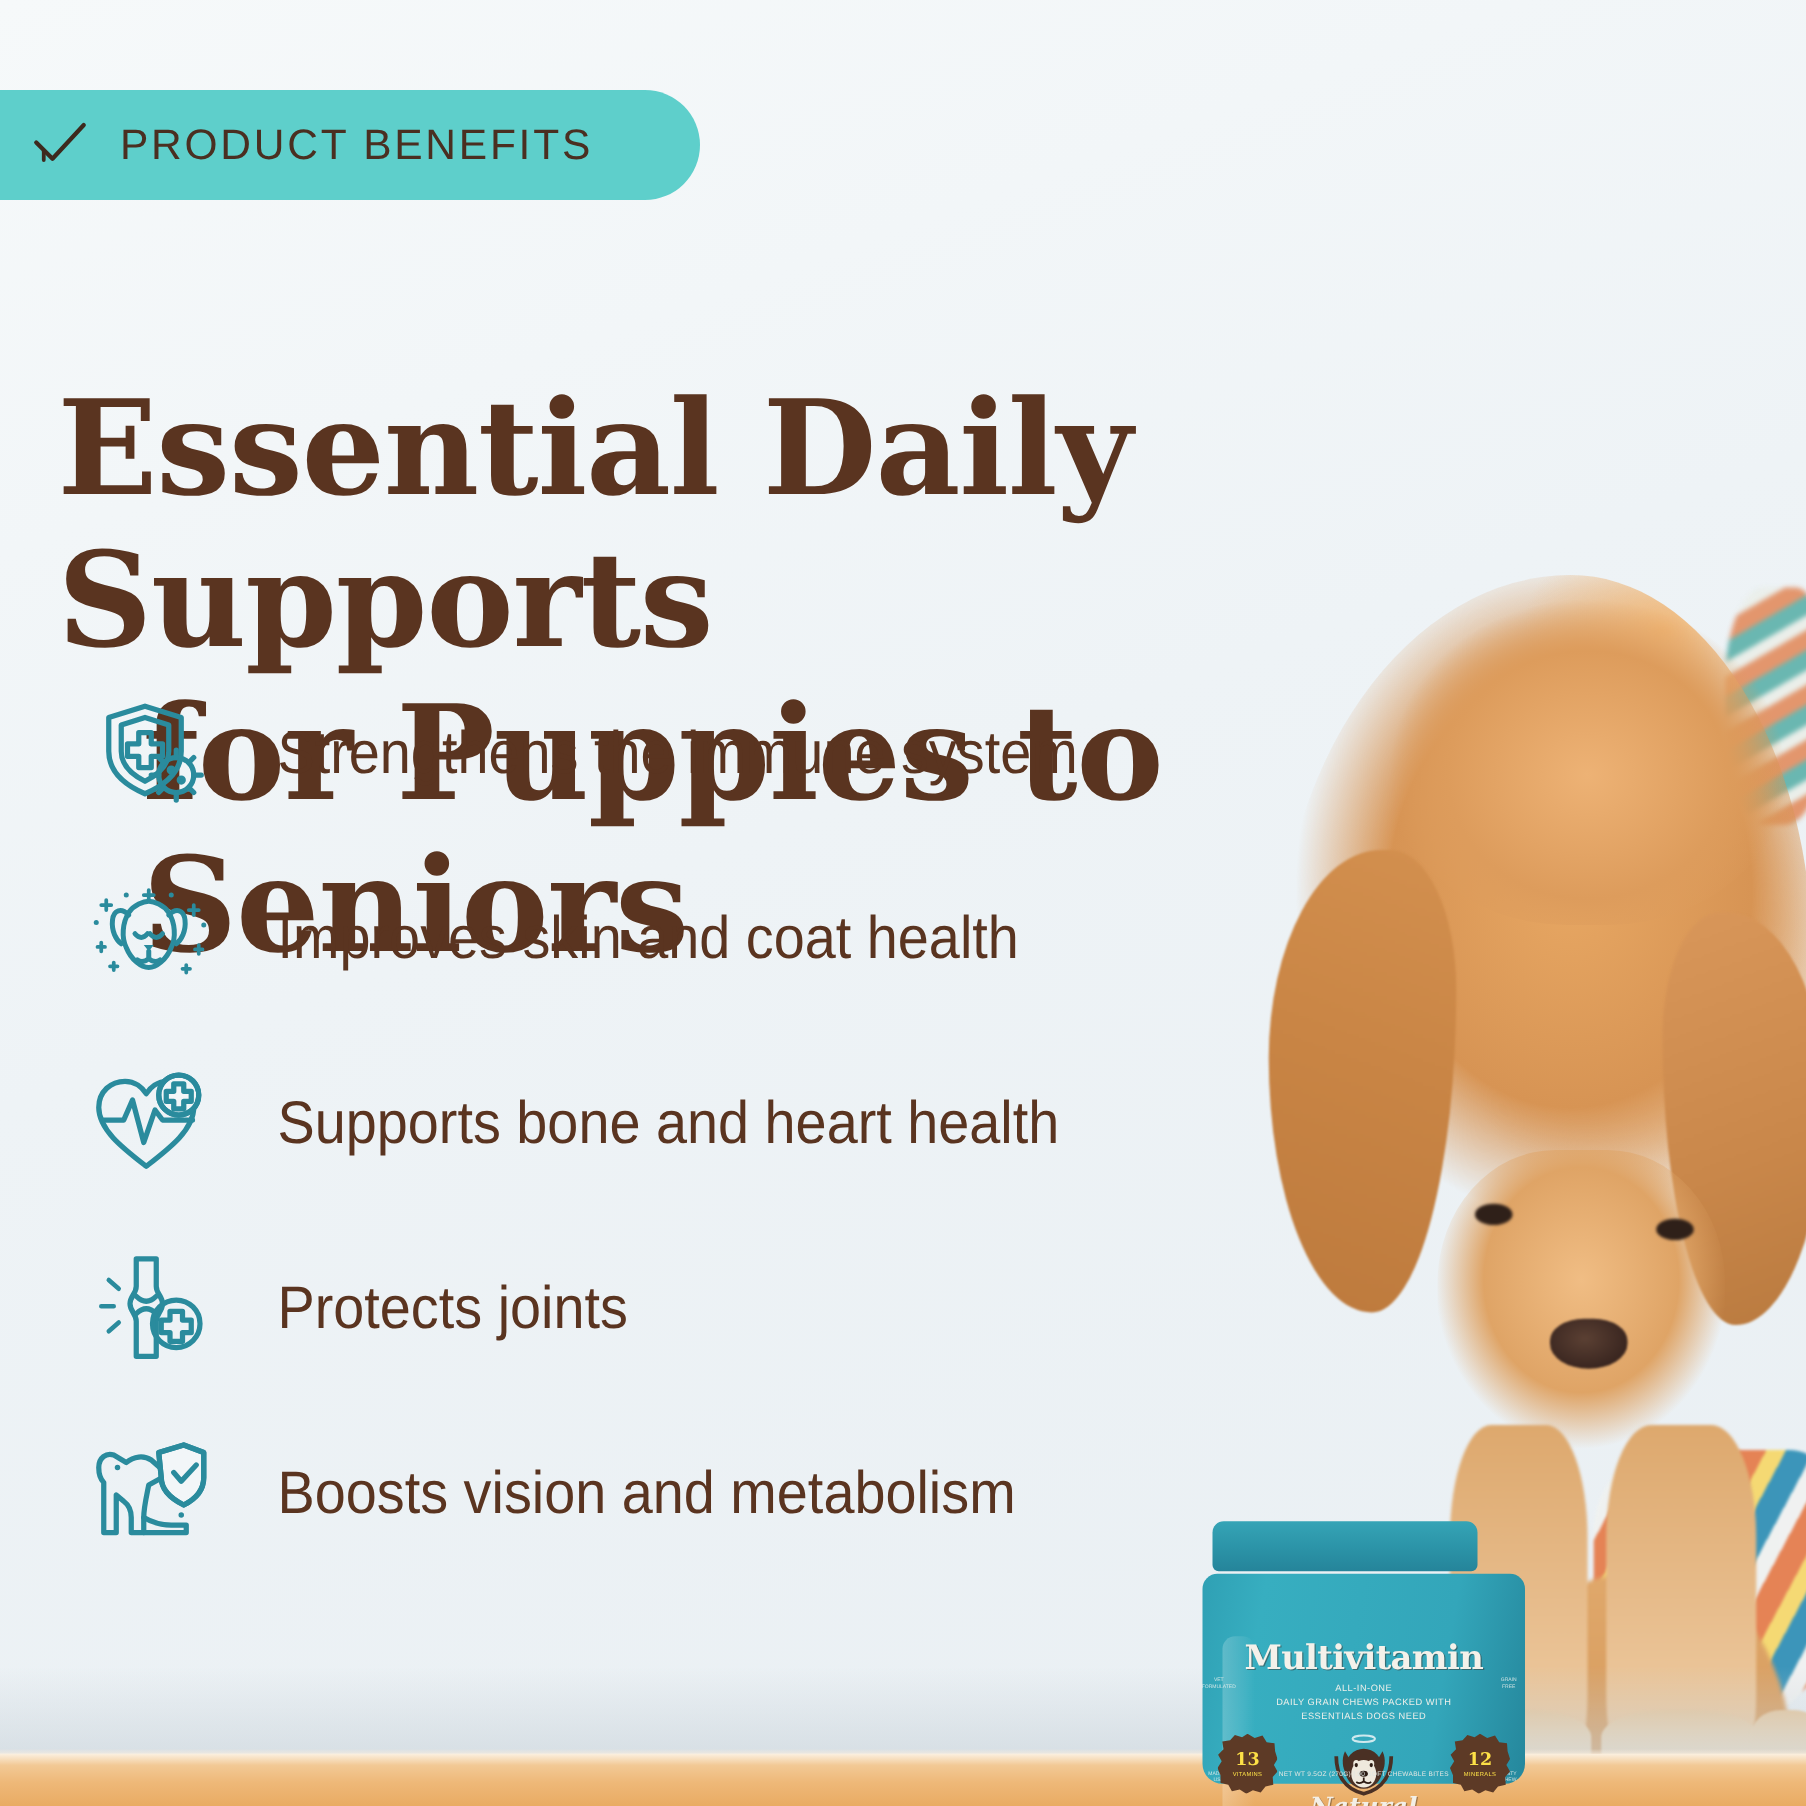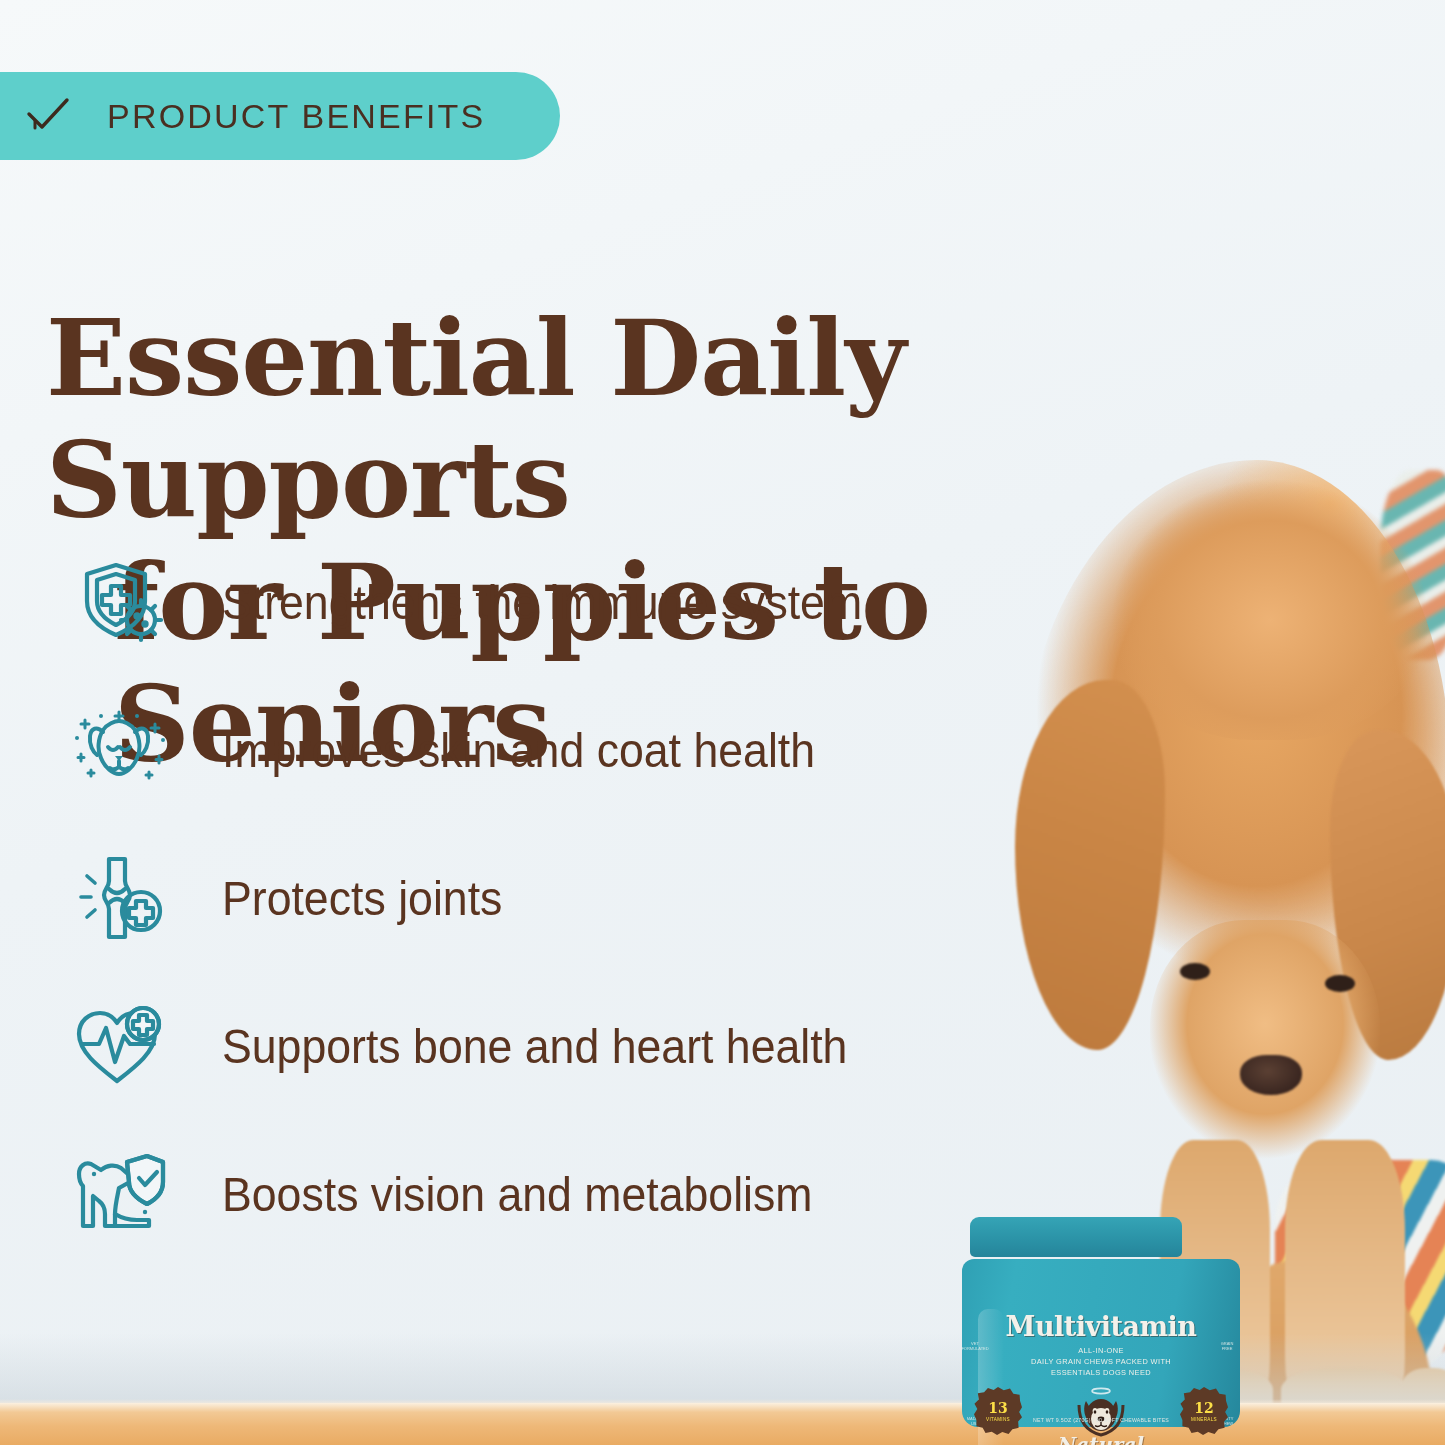--- a/index.html
+++ b/index.html
@@ -110,21 +110,21 @@
   .dog .paw.p1{left:170px;width:118px;}
   .dog .paw.p2{left:296px;width:126px;}
   .dog .paw.p3{left:415px;width:60px;}
 
   
   .benefits-badge{
     position:absolute;left:0;top:72px;
     height:88px;min-width:560px;
     background:#5ecfcb;
     border-radius:0 44px 44px 0;
-    display:flex;align-items:center;gap:37px;
+    display:flex;align-items:center;gap:26px;
     padding:0 44px 0 26px;
     box-sizing:border-box;
   }
   .benefits-badge .check{display:block;}
   .benefits-badge .label{
     font-size:34px;letter-spacing:2.2px;font-weight:500;
     color:#4a2f21;white-space:nowrap;
   }
 
   
@@ -162,21 +162,20 @@
   }
   .jar .lid{
     position:absolute;left:8px;top:0;width:212px;height:40px;
     background:linear-gradient(180deg,#35a4b6 0%,#2b93a7 55%,#25849a 100%);
     border-radius:9px 9px 5px 5px;
   }
   .jar .body{
     position:absolute;left:0;top:42px;width:258px;height:168px;
     background:linear-gradient(100deg,#2fa0b4 0%,#37aec0 18%,#33a6ba 72%,#25879c 100%);
     border-radius:12px 12px 16px 16px;
-    padding-left:20px;
   }
   .jar .shine{
     position:absolute;left:16px;top:50px;width:26px;height:150px;
     background:linear-gradient(90deg,rgba(255,255,255,.22),rgba(255,255,255,0));
     border-radius:10px;
   }
   .jar .title{
     position:absolute;left:0;right:0;top:52px;text-align:center;
     font-family:"DejaVu Serif","Liberation Serif",serif;
     font-weight:bold;font-size:27px;color:#f4f1ea;
@@ -310,44 +309,44 @@
           <circle cx="66" cy="10" r="2" fill="#2a8b9d" stroke="none"></circle>
           <circle cx="6" cy="32" r="2" fill="#2a8b9d" stroke="none"></circle>
           <circle cx="92" cy="34" r="2" fill="#2a8b9d" stroke="none"></circle>
         </svg>
       </span>
       <span class="txt">Improves skin and coat health</span>
     </div>
 
     <div class="benefit">
       <span class="icon">
+        <svg width="96" height="88" viewBox="0 0 96 88" fill="none" stroke="#2a8b9d" stroke-width="4.2" stroke-linecap="round" stroke-linejoin="round">
+          <path d="M46 79 C28 65 8 50 8 32 C8 19 18 11 29 11 C37 11 43 16 46 21 C49 16 55 11 63 11 C74 11 84 19 84 32 C84 50 64 65 46 79 Z"></path>
+          <path d="M12 42 h16 l7 -16 l9 34 l9 -26 l6 8 h24"></path>
+          <circle cx="72" cy="22" r="16" fill="#f2f6f8"></circle>
+          <circle cx="72" cy="22" r="16"></circle>
+          <path d="M68 13 h8 v6 h6 v8 h-6 v6 h-8 v-6 h-6 v-8 h6 Z"></path>
+        </svg>
+      </span>
+      <span class="txt">Supports bone and heart health</span>
+    </div>
+
+    <div class="benefit">
+      <span class="icon">
         <svg width="92" height="90" viewBox="0 0 92 90" fill="none" stroke="#2a8b9d" stroke-width="4.2" stroke-linecap="round" stroke-linejoin="round">
           <path d="M36 6 h16 v22 c0 6 5 8 5 14 c0 6 -5 8 -5 14 v28 h-16 V56 c0 -6 -5 -8 -5 -14 c0 -6 5 -8 5 -14 Z"></path>
           <path d="M36 36 q8 8 16 0 M36 50 q8 -8 16 0"></path>
           <circle cx="68" cy="58" r="19"></circle>
           <path d="M63 48 h10 v7 h7 v10 h-7 v7 h-10 v-7 h-7 V55 h7 Z"></path>
           <g stroke-width="3.6">
             <path d="M22 30 l-8 -7 M18 44 l-10 0 M22 57 l-8 7"></path>
           </g>
         </svg>
       </span>
       <span class="txt">Protects joints</span>
-    </div>
-
-    <div class="benefit">
-      <span class="icon">
-        <svg width="96" height="88" viewBox="0 0 96 88" fill="none" stroke="#2a8b9d" stroke-width="4.2" stroke-linecap="round" stroke-linejoin="round">
-          <path d="M46 79 C28 65 8 50 8 32 C8 19 18 11 29 11 C37 11 43 16 46 21 C49 16 55 11 63 11 C74 11 84 19 84 32 C84 50 64 65 46 79 Z"></path>
-          <path d="M12 42 h16 l7 -16 l9 34 l9 -26 l6 8 h24"></path>
-          <circle cx="72" cy="22" r="16" fill="#f2f6f8"></circle>
-          <circle cx="72" cy="22" r="16"></circle>
-          <path d="M68 13 h8 v6 h6 v8 h-6 v6 h-8 v-6 h-6 v-8 h6 Z"></path>
-        </svg>
-      </span>
-      <span class="txt">Supports bone and heart health</span>
     </div>
 
     <div class="benefit">
       <span class="icon">
         <svg width="96" height="88" viewBox="0 0 96 88" fill="none" stroke="#2a8b9d" stroke-width="4.2" stroke-linecap="round" stroke-linejoin="round">
           <path d="M8 24 C8 16 14 12 20 14 L30 20 C36 15 44 14 50 18 L58 25 C60 27 60 31 57 33 L48 38 C46 48 44 56 44 64 v12 h-10 V64 c0 -6 -2 -10 -6 -13 L22 46 v30 h-10 V36 C9 33 8 29 8 24 Z"></path>
           <path d="M44 64 q10 6 22 6 h12 v6 h-34"></path>
           <circle cx="23" cy="24" r="2.2" fill="#2a8b9d" stroke="none"></circle>
           <circle cx="74" cy="62" r="2.2" fill="#2a8b9d" stroke="none"></circle>
           <path d="M56 12 L76 6 L92 12 V32 C92 43 84 50 76 54 C68 50 58 43 58 32 Z" fill="#f2f6f8"></path>

